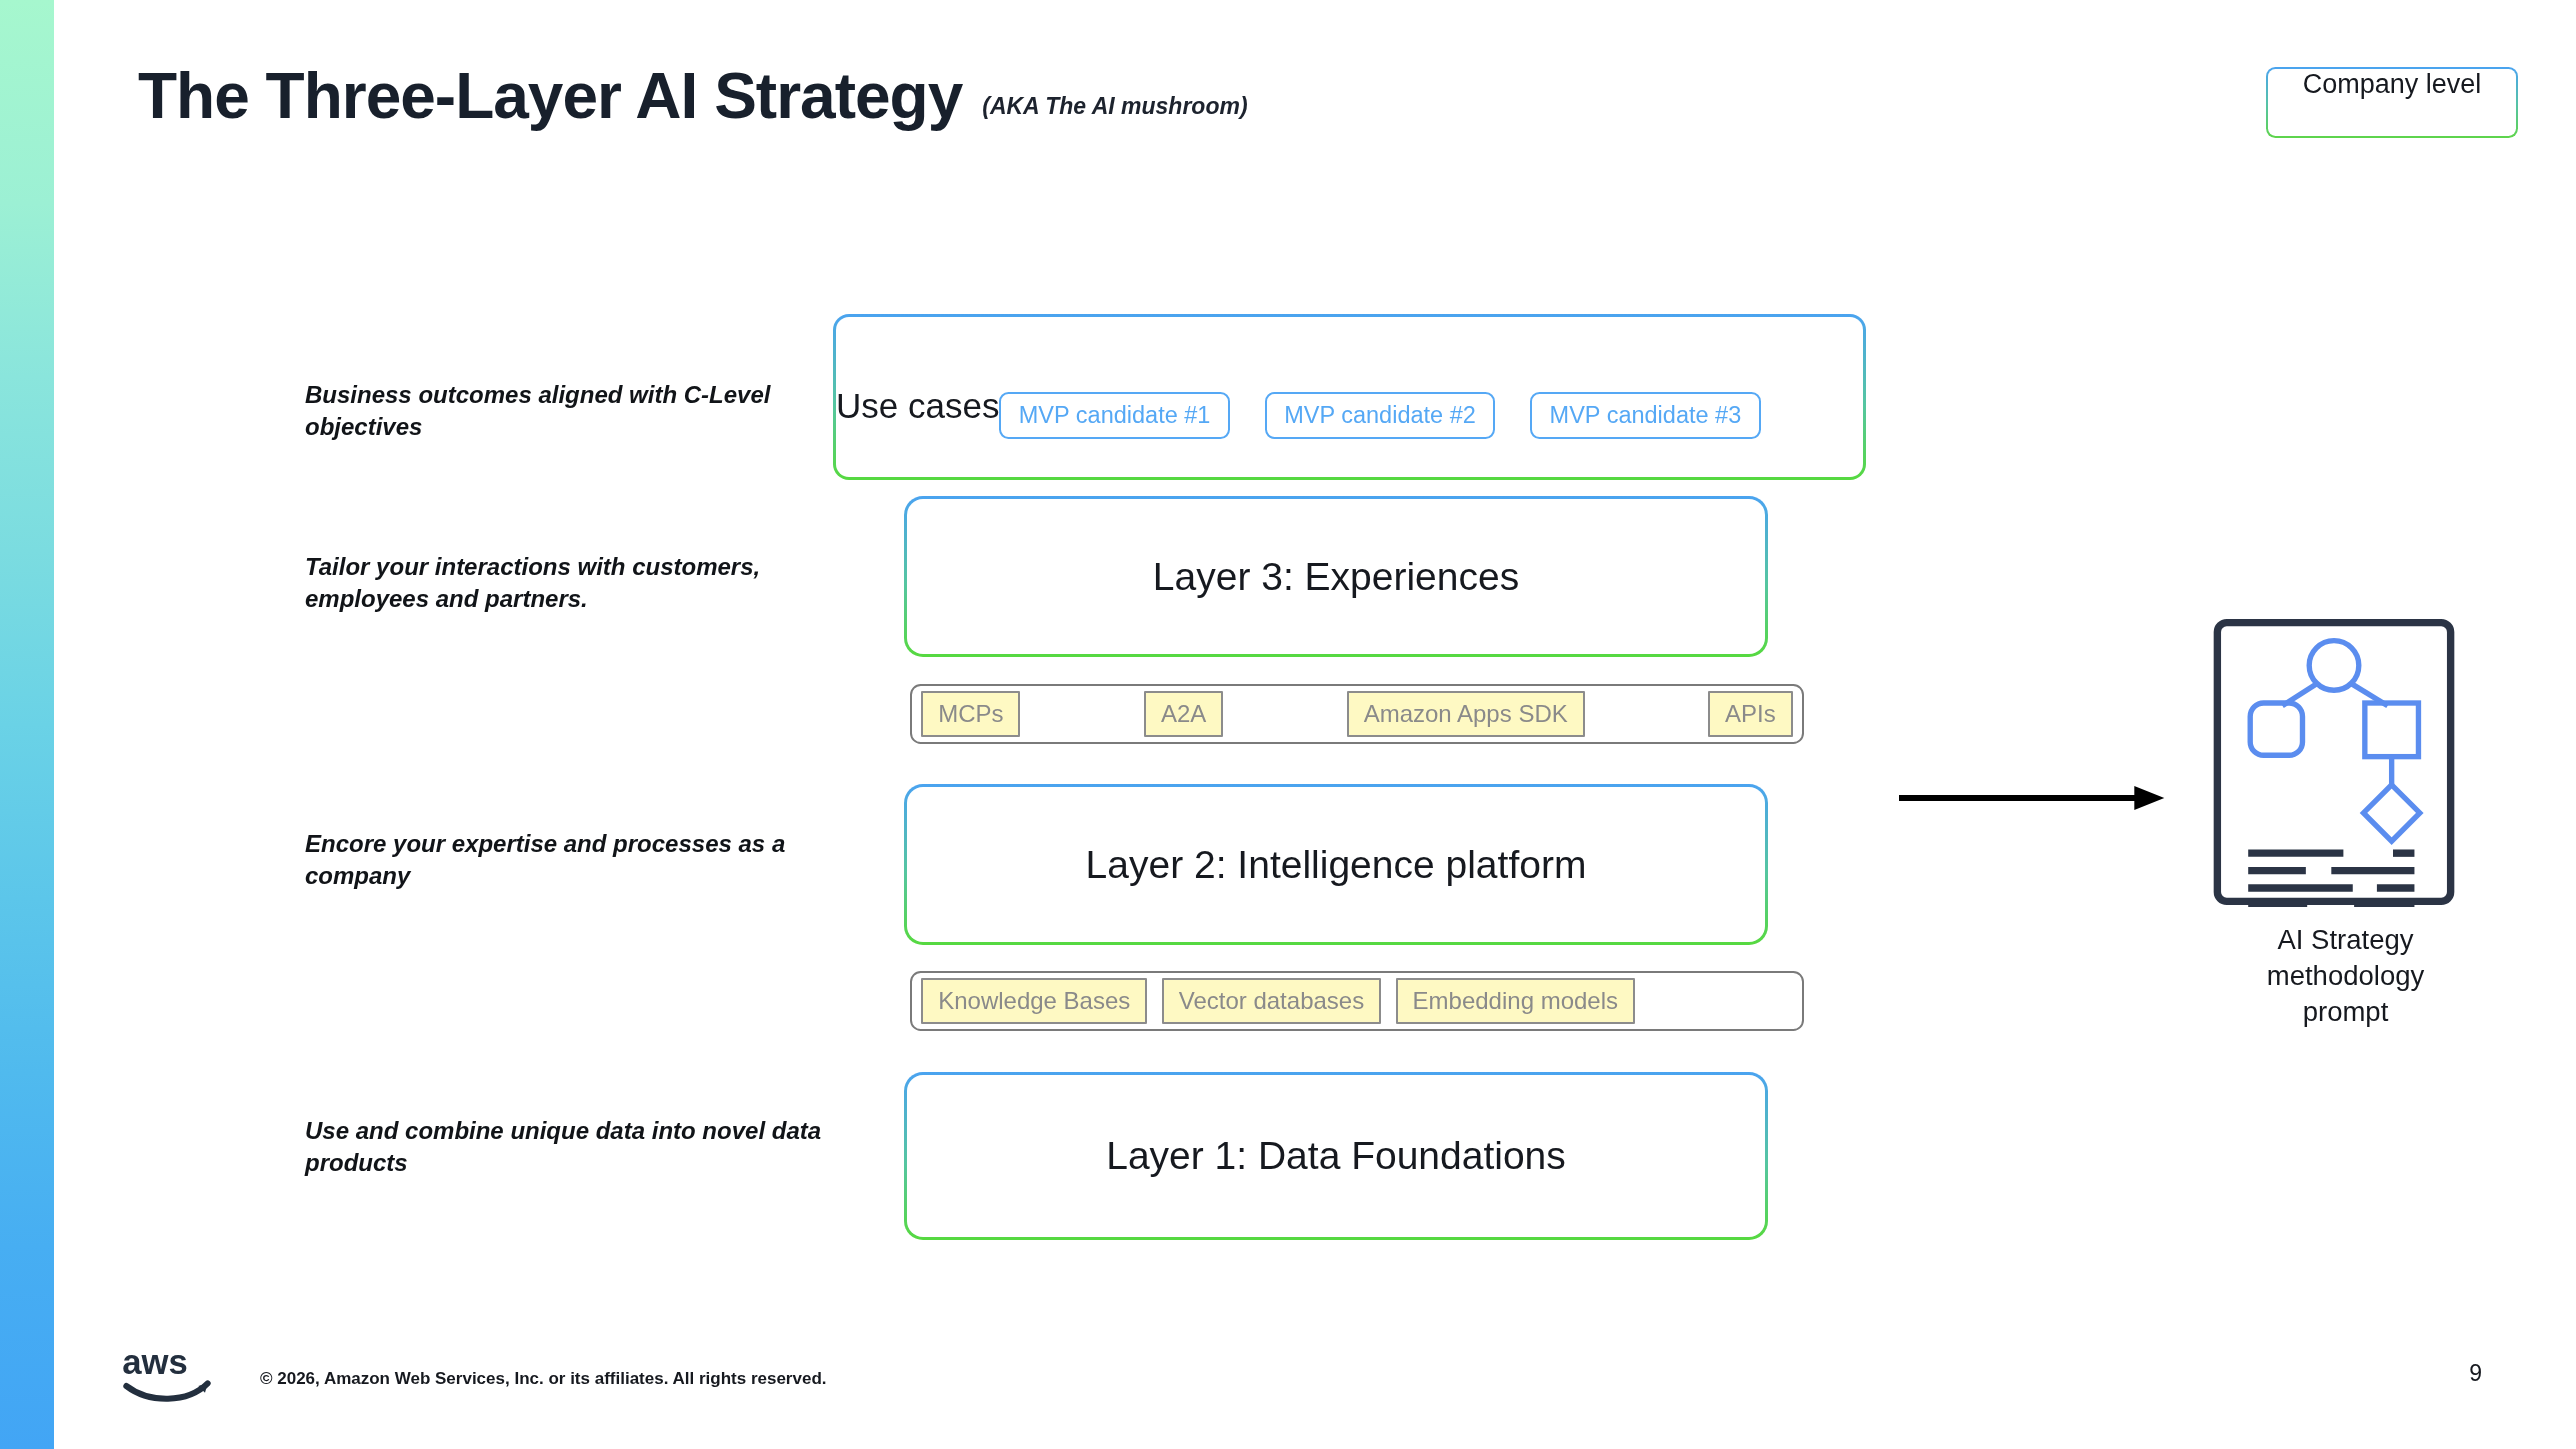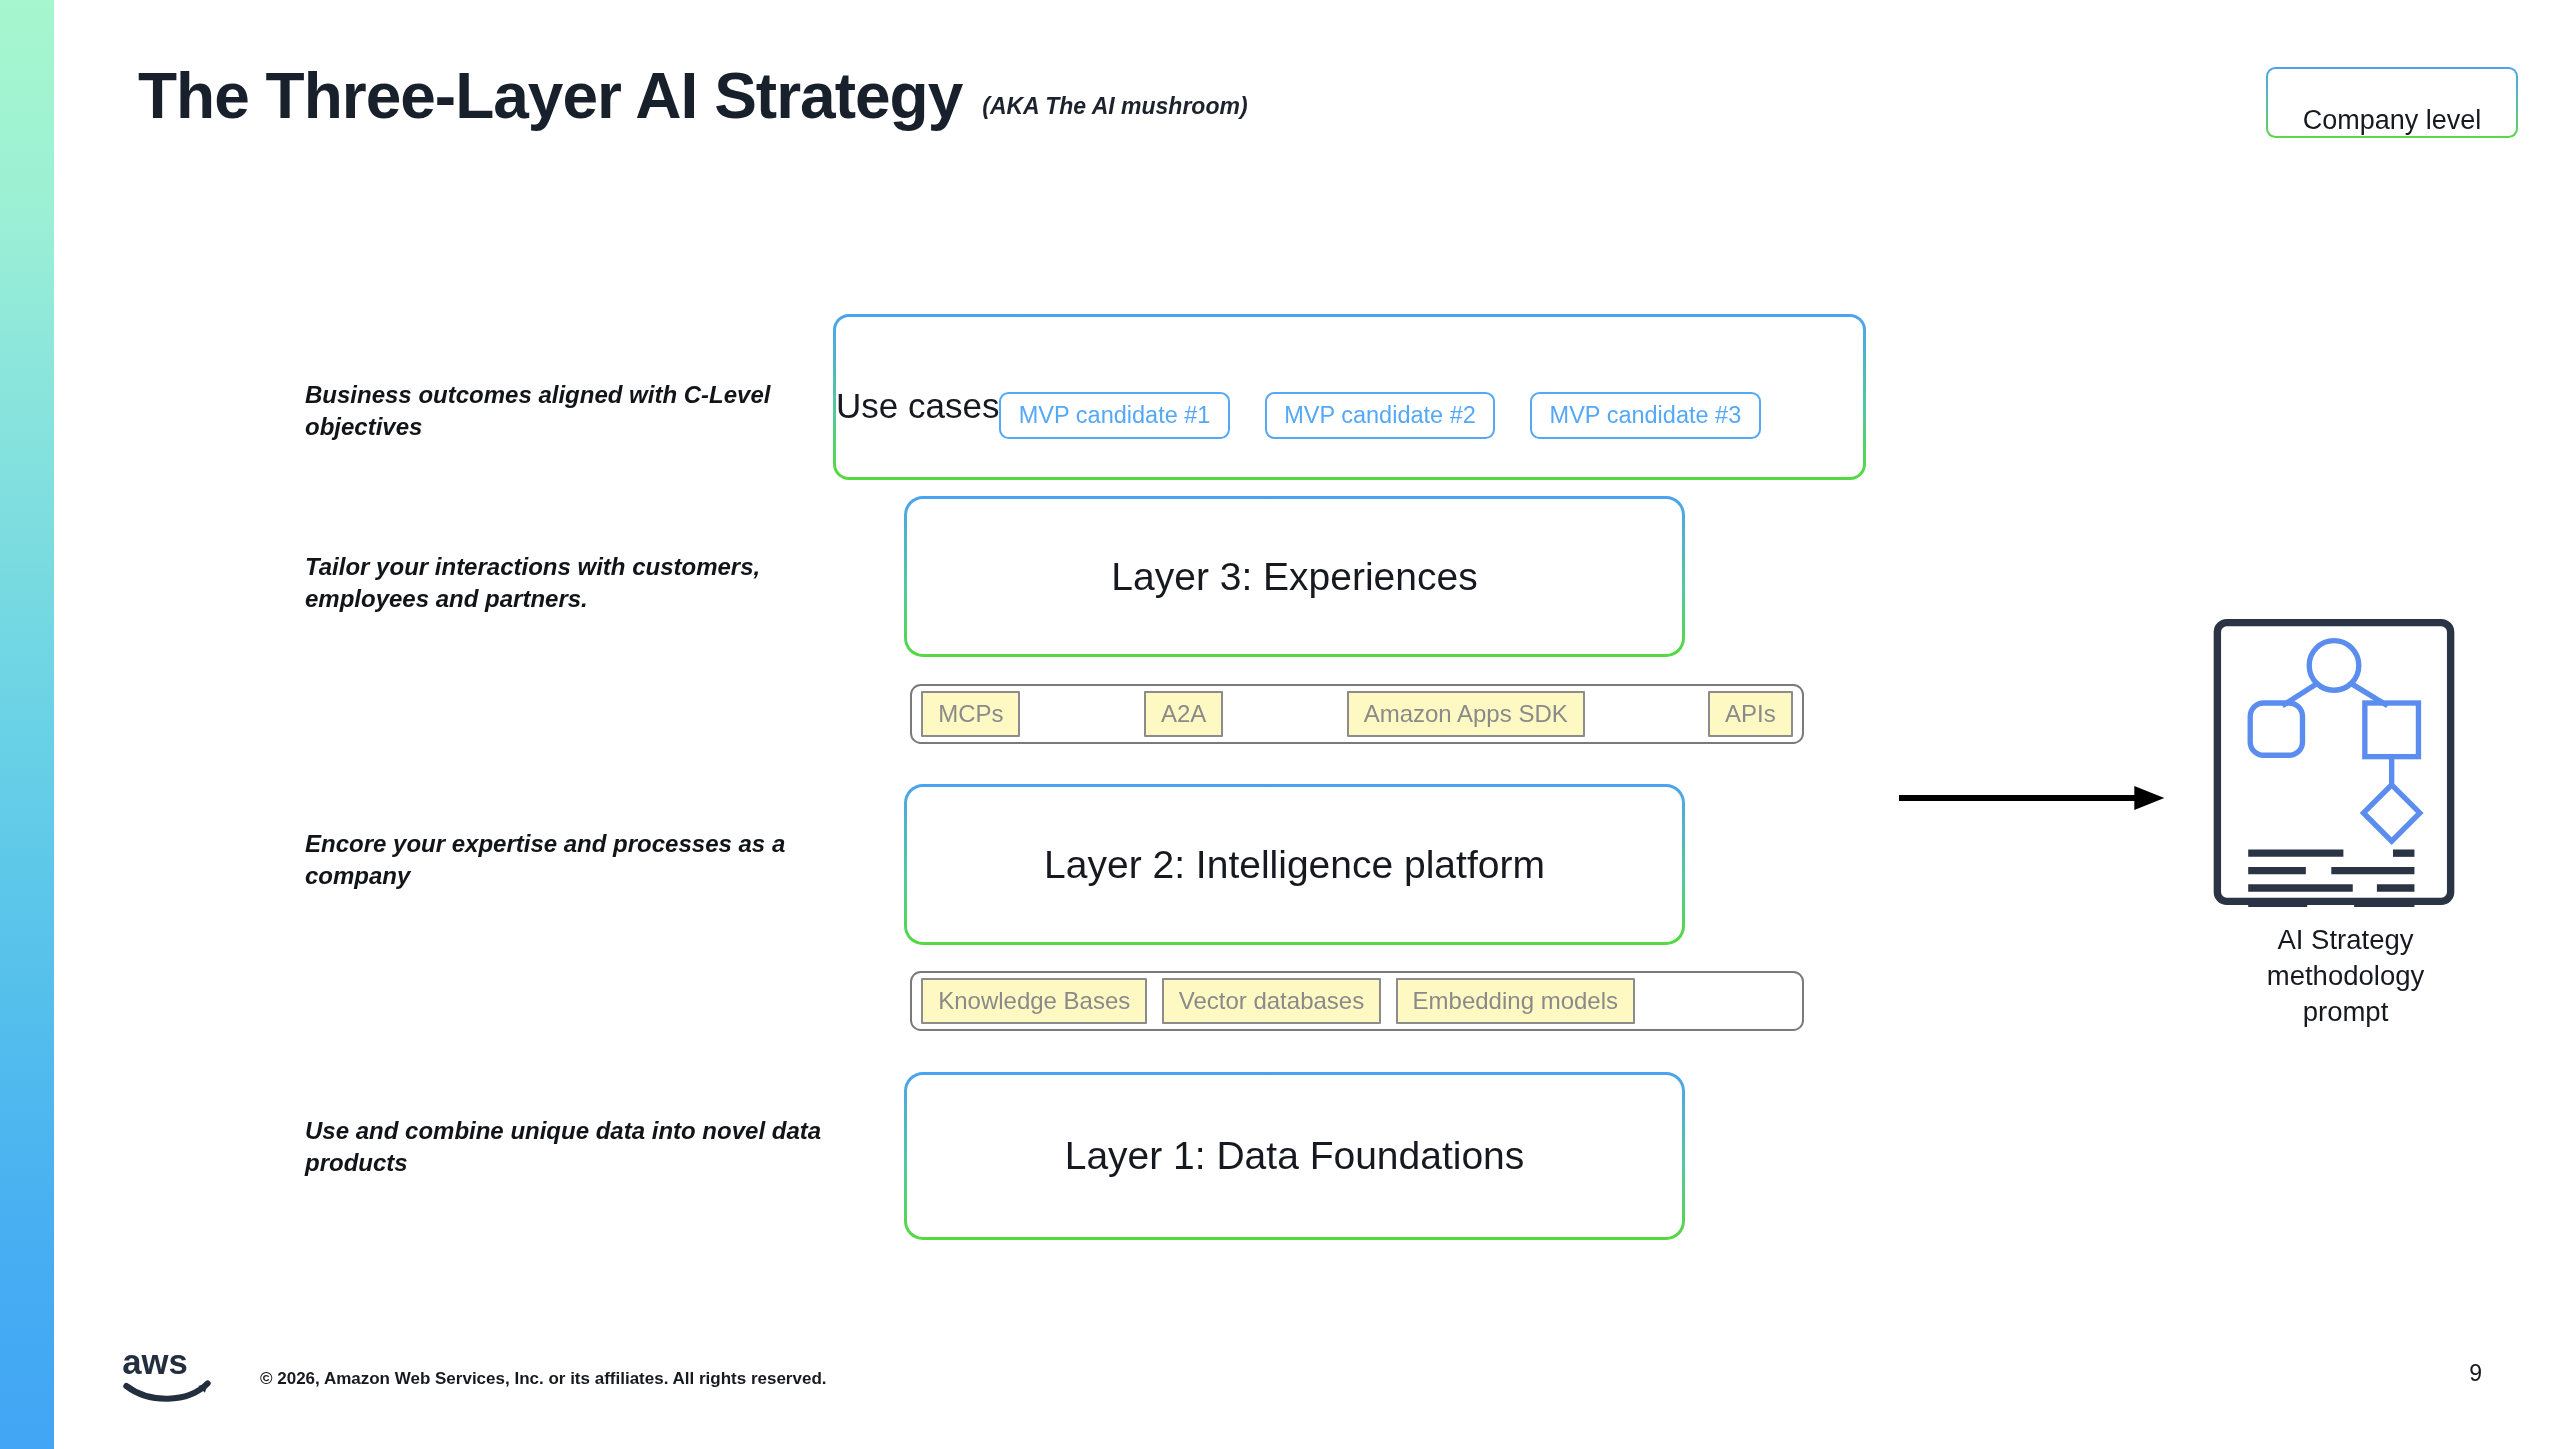--- a/index.html
+++ b/index.html
@@ -53,21 +53,21 @@
   .level-badge {
     position: absolute;
     right: 58px; top: 67px;
     width: 248px; height: 67px;
     border-radius: 9.4px;
     background:
       linear-gradient(#fff, #fff) padding-box,
       linear-gradient(180deg, #4aa3f0 0%, #55c2a8 52%, #5ed54a 100%) border-box;
     border: 2.7px solid transparent;
     display: flex;
-    align-items: flex-end;
+    align-items: flex-start;
     justify-content: center;
     font-size: 27px;
     color: #16191f;
     margin-left: 28px;
   }
 
   .gradbox {
     position: absolute;
     border-radius: 17.4px;
     background:
@@ -106,21 +106,21 @@
     font-size: 23.5px;
     padding: 8px 17.4px;
     white-space: nowrap;
     background: #fff;
     box-sizing: border-box;
   }
 
   
   .layer-box {
     left: 904px;
-    width: 781px;
+    width: 864px;
     border-radius: 19px;
   }
   .layer-label {
     font-size: 39px;
     color: #16191f;
     white-space: nowrap;
   }
   #layer3-box { top: 496px; height: 161px; }
   #layer2-box { top: 784px; height: 161px; }
   #layer1-box { top: 1072px; height: 168px; }

